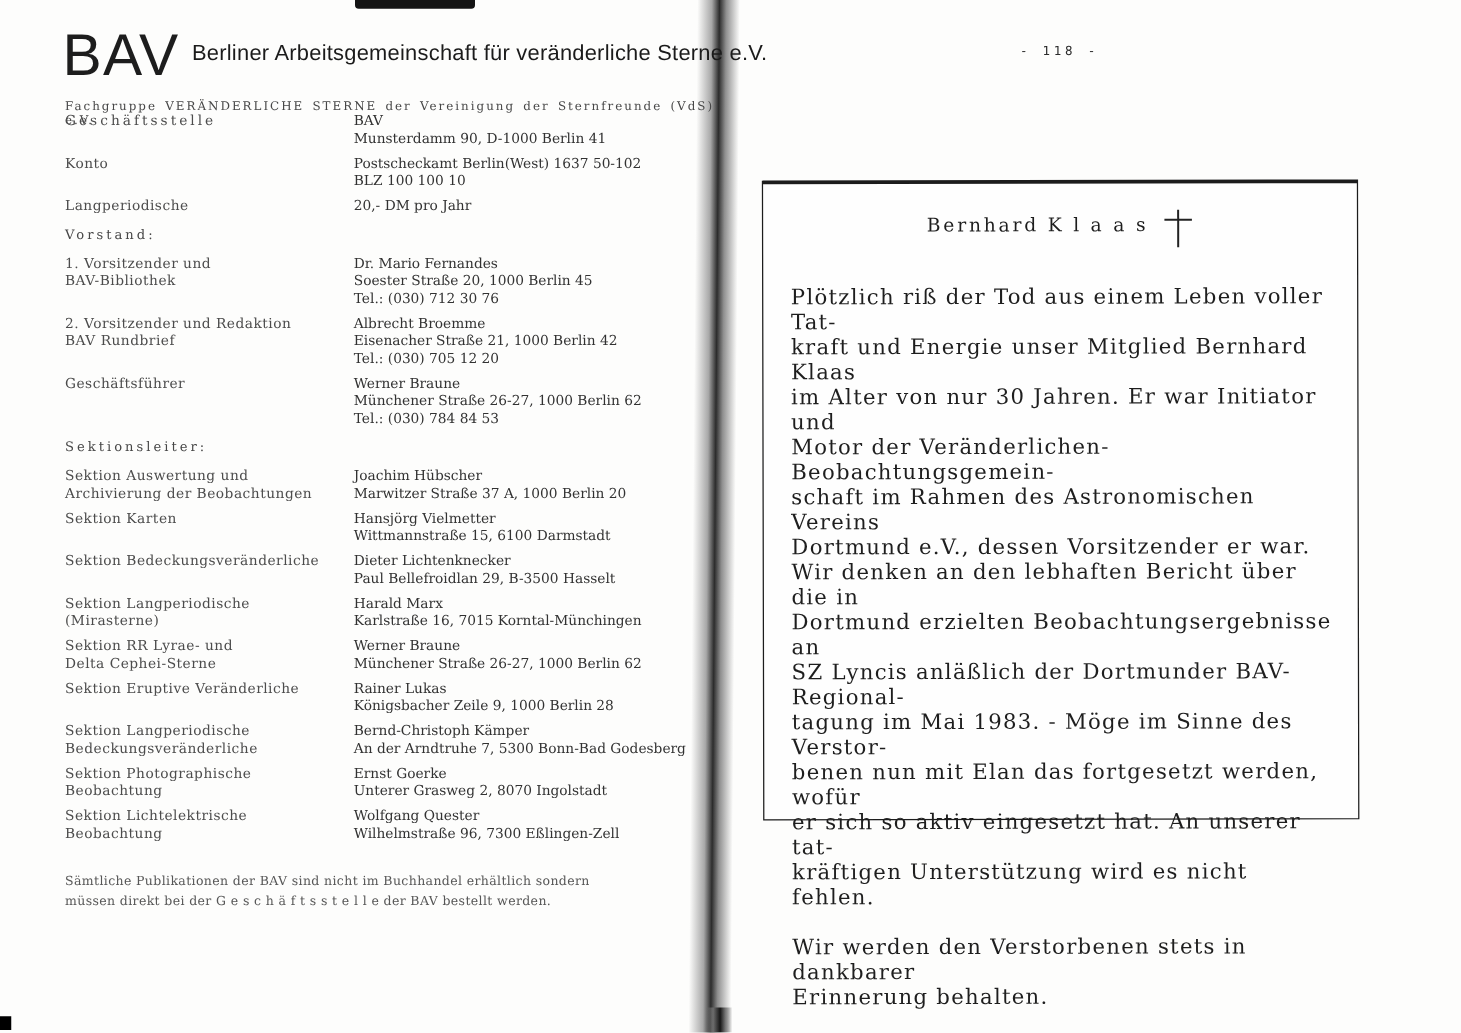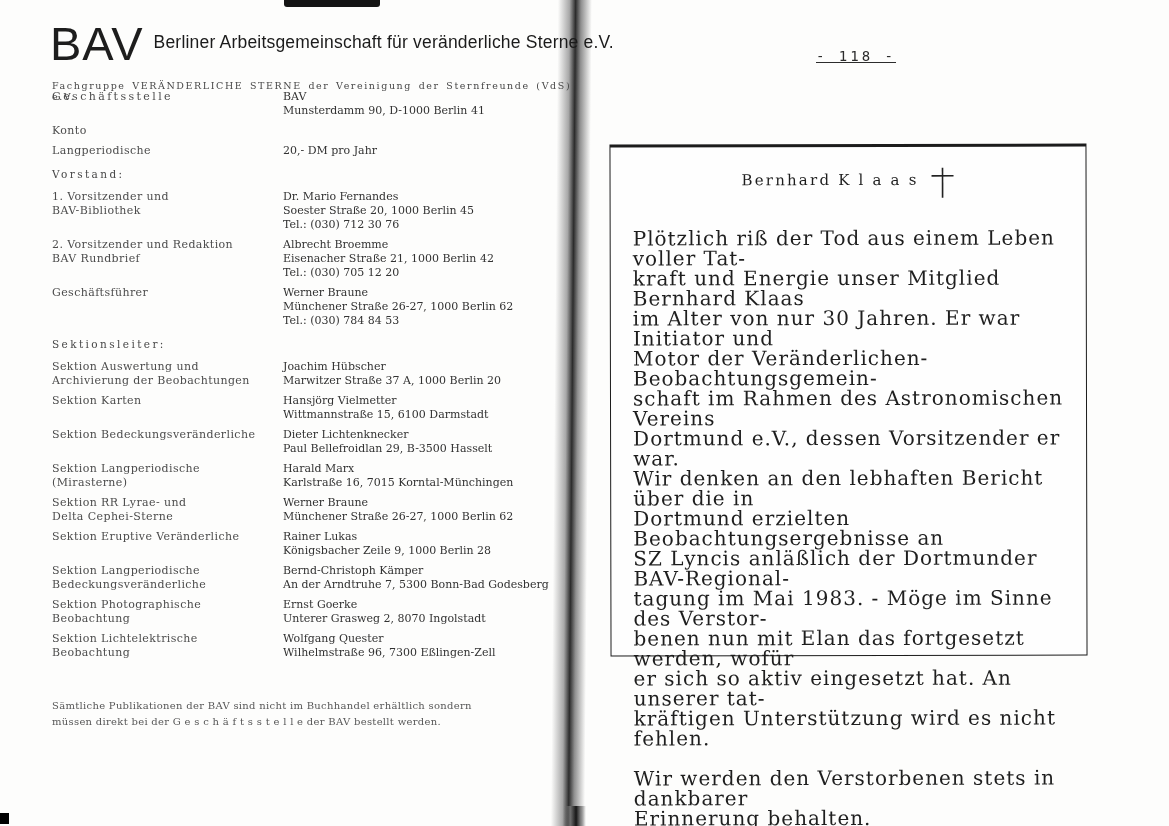--- a/index.html
+++ b/index.html
@@ -39,37 +39,37 @@
   .cell{white-space:pre-line;font-size:11px;line-height:14px;}
   .label{color:#4c4c4c;letter-spacing:0.4px;}
   .value{color:#323232;}
   .sp{letter-spacing:2.4px;}
   .row-heading{font-size:10.5px;line-height:14px;color:#474747;margin:9px 0 9px;}
   .notes{position:absolute;left:52px;top:698px;width:520px;}
   .note{white-space:pre-line;font-size:10px;line-height:15.5px;margin:0 0 11px;color:#3d3d3d;letter-spacing:0.3px;}
   .note.faded{color:#575757;}
   
   .pagenum{
-    position:absolute;left:816px;top:48px;
-    font-family:"DejaVu Sans Mono", monospace;font-size:14px;letter-spacing:3px;color:#2c2c2c;text-decoration:underline;
+    position:absolute;left:816px;top:36px;
+    font-family:"DejaVu Sans Mono", monospace;font-size:10px;letter-spacing:3px;color:#2c2c2c;
   }
   .obituary-box{
     position:absolute;left:610px;top:144px;width:477px;height:512px;box-sizing:border-box;
     border:1.6px solid #1c1c1c;border-top-width:3px;background:#fefefe;
     transform:rotate(-0.12deg);
   }
   .ob-title-row{
     margin-top:24px;text-align:right;
     font-size:15px;letter-spacing:2.2px;color:#1d1d1d;
     display:flex;justify-content:center;align-items:flex-start;gap:12px;
   }
   .cross{display:inline-block;margin-top:-4px;}
   .ob-p{
     margin:0;padding:0 18px 0 22px;white-space:pre-line;
-    font-size:20px;line-height:20px;letter-spacing:1px;color:#1e1e1e;
+    font-size:17px;line-height:20px;letter-spacing:1px;color:#1e1e1e;
   }
   .ob-p1{margin-top:25px;}
   .ob-p2{margin-top:20px;}
   .ob-p3{margin-top:30px;}
   .ob-p4{margin-top:20px;}
 </style>
 </head>
 <body>
 
 <div>
@@ -87,20 +87,22 @@
     <div class="subtitle">Fachgruppe VERÄNDERLICHE STERNE der Vereinigung der Sternfreunde (VdS) e.V.</div>
 
     <div class="rows" id="rows-host">
         <div class="row">
           <div class="cell label sp">Geschäftsstelle</div>
           <div class="cell value">BAV
 Munsterdamm 90, D-1000 Berlin 41</div>
         </div>
         <div class="row">
           <div class="cell label">Konto</div>
+          <div class="cell value">Postscheckamt Berlin(West) 1637 50-102
+BLZ 100 100 10</div>
         </div>
         <div class="row">
           <div class="cell label">Langperiodische</div>
           <div class="cell value">20,- DM pro Jahr</div>
         </div>
         <div class="row-heading sp">Vorstand:</div>
         <div class="row">
           <div class="cell label">1. Vorsitzender und
 BAV-Bibliothek</div>
           <div class="cell value">Dr. Mario Fernandes

